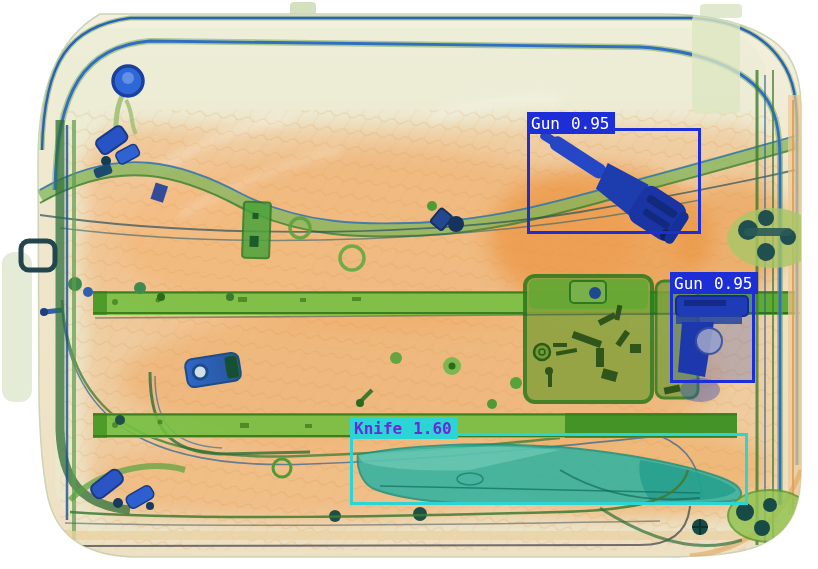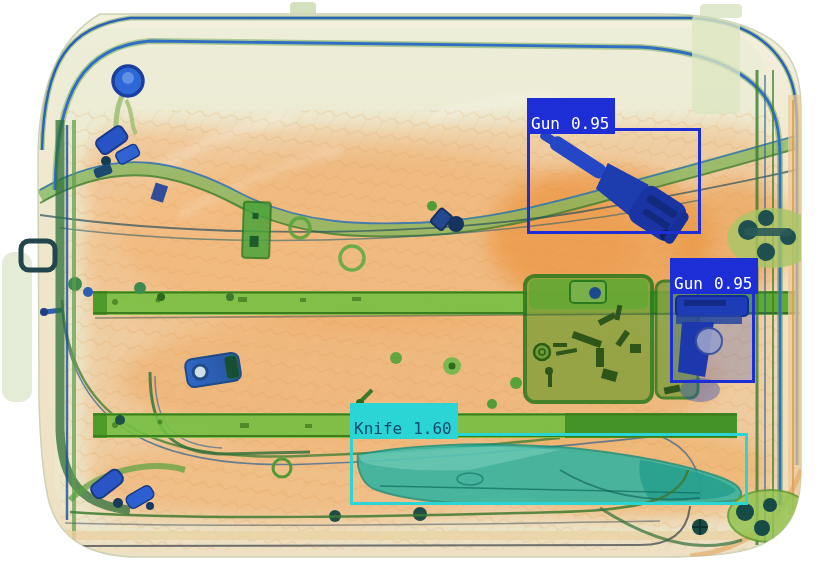--- a/index.html
+++ b/index.html
@@ -6,21 +6,21 @@
   .stage{
     position:relative;width:818px;height:569px;overflow:hidden;background:#fff;
     font-family:"DejaVu Sans Mono","Liberation Mono",monospace;
   }
   .stage > svg{position:absolute;left:0;top:0;}
   .det{
     position:absolute;border:3px solid;box-sizing:border-box;
   }
   .det-label{
     position:absolute;left:-3px;bottom:100%;margin-bottom:-3px;
-    padding:17px 6px 2px 4px;font-size:16px;line-height:17px;
+    padding:3px 6px 2px 4px;font-size:16px;line-height:17px;
     display:inline-flex;white-space:pre;
   }
   .det-score{margin-left:11px;}
 </style>
 </head>
 <body>
 
 <div class="stage">
 
 <svg width="818" height="569" viewBox="0 0 818 569">
@@ -306,19 +306,19 @@
   </div>
 
   <div class="det" style="left: 670px; top: 288px; width: 85px; height: 95px; border-color: rgb(29, 46, 214);">
     <div class="det-label" style="background: rgb(29, 46, 214); color: rgb(255, 255, 255);">
       <span class="det-class">Gun</span>
       <span class="det-score">0.95</span>
     </div>
   </div>
 
   <div class="det" style="left: 350px; top: 433px; width: 398px; height: 72px; border-color: rgb(43, 213, 213);">
-    <div class="det-label" style="background: rgb(43, 213, 213); color: #0c4a6e;">
+    <div class="det-label" style="background: rgb(43, 213, 213); color: #6d28d9; font-weight: bold;">
       <span class="det-class">Knife</span>
       <span class="det-score">1.60</span>
     </div>
   </div>
 
 </div>
 
 </body></html>

